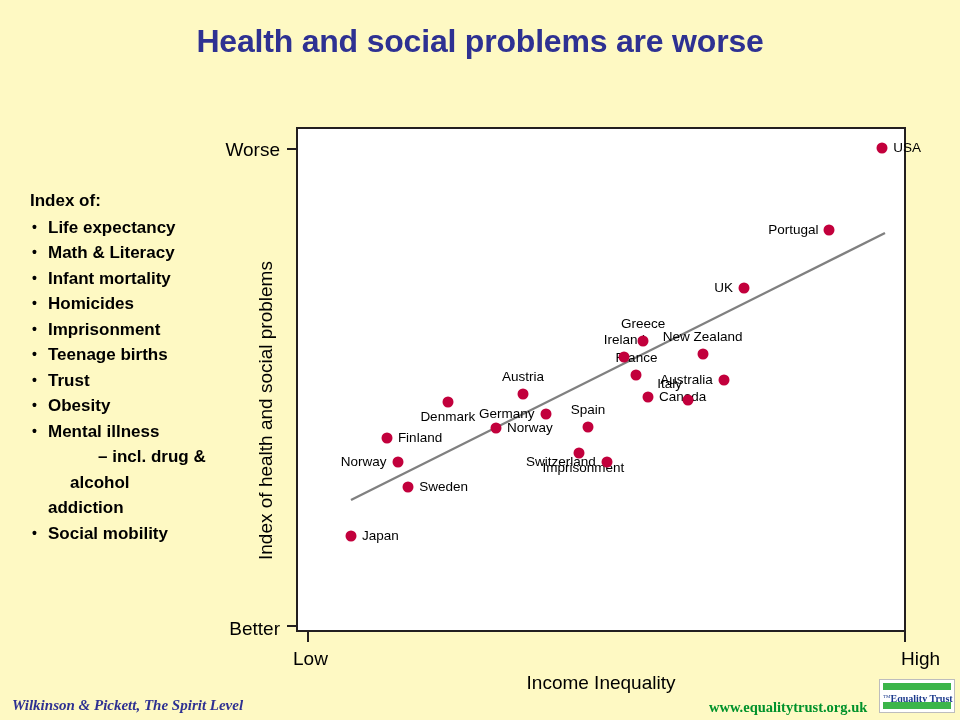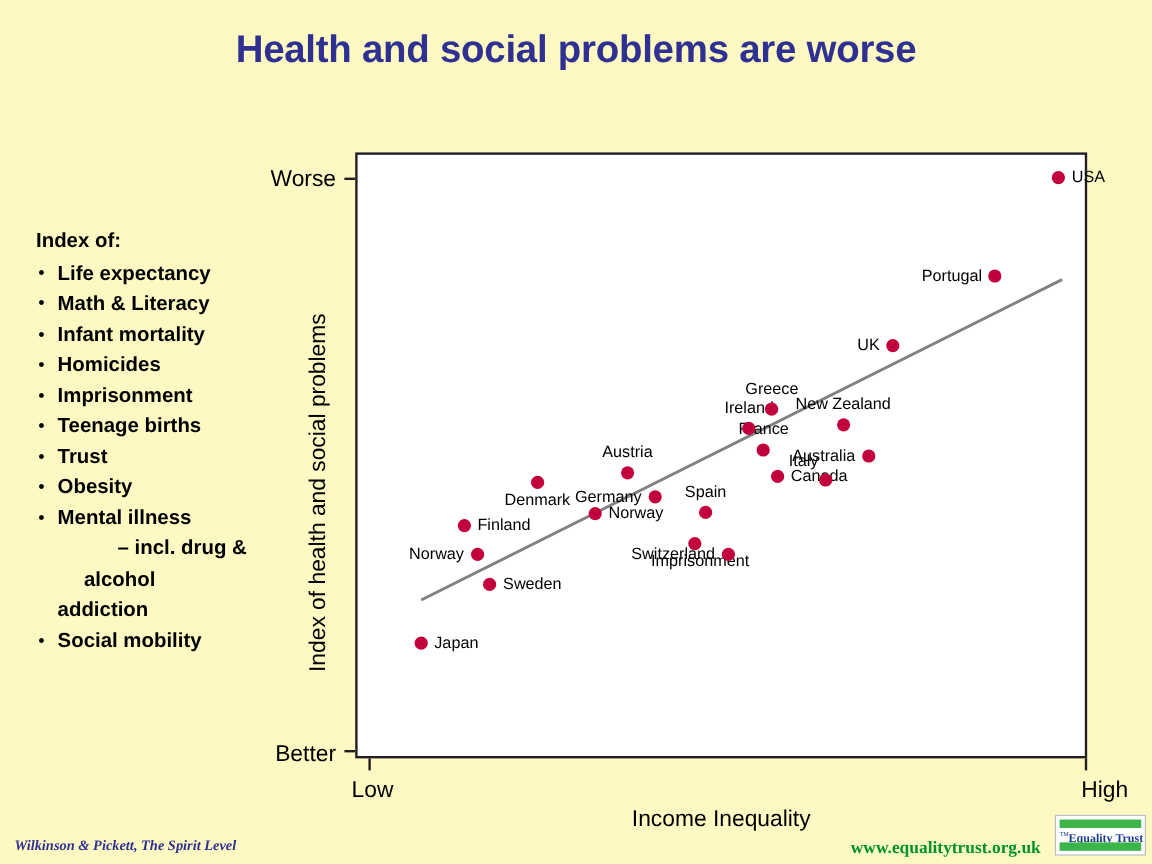--- a/index.html
+++ b/index.html
@@ -156,21 +156,21 @@
 
   
   #credit {
     position: absolute;
     left: 12px;
     top: 697px;
     color: #2e3192;
     font-family: "Liberation Serif", serif;
     font-style: italic;
     font-weight: bold;
-    font-size: 12px;
+    font-size: 15px;
     white-space: nowrap;
   }
   #weburl {
     position: absolute;
     left: 709px;
     top: 699px;
     color: #00922b;
     font-family: "Liberation Serif", serif;
     font-weight: bold;
     font-size: 14.5px;

